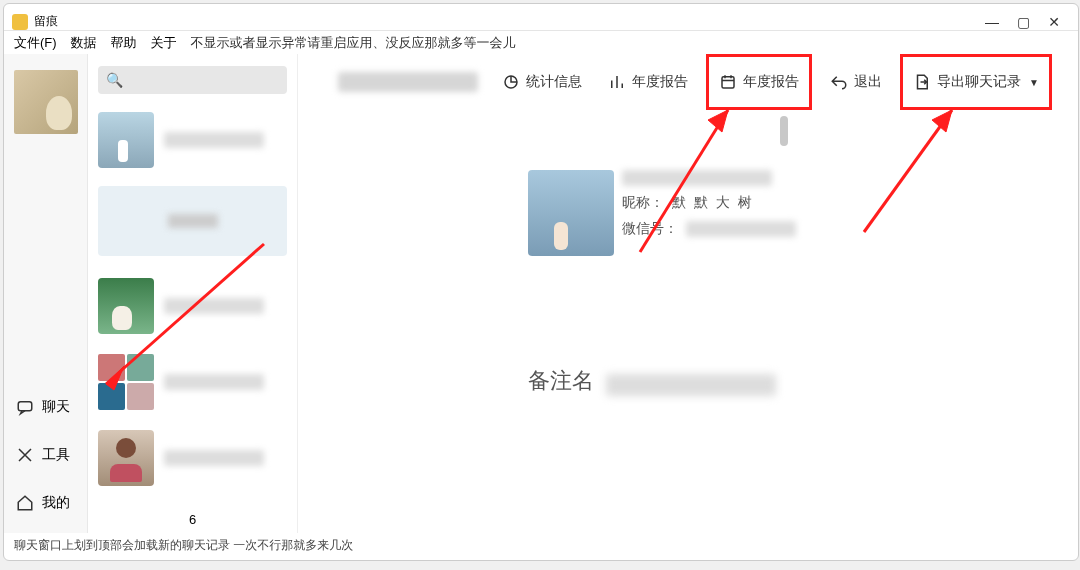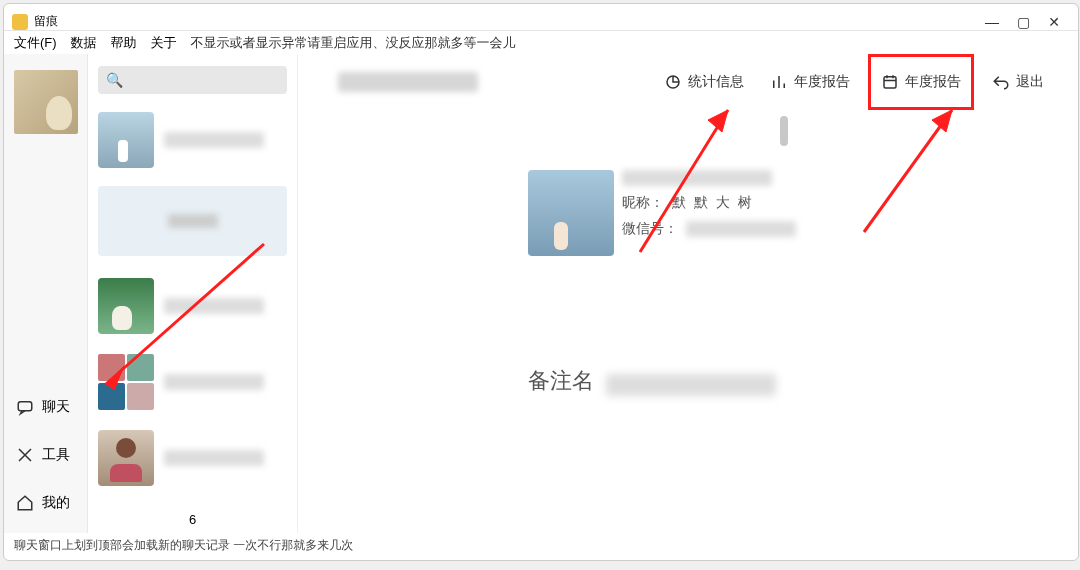--- a/index.html
+++ b/index.html
@@ -167,20 +167,28 @@
               <path d="M4 10 H20 M8 3 V7 M16 3 V7"></path>
             </svg>
           <span>年度报告</span>
         </div>
         <div class="tool-btn">
           <svg viewBox="0 0 24 24" fill="none" stroke="#333" stroke-width="2">
               <path d="M9 5 L3 11 L9 17 M3 11 H16 A5 5 0 0 1 16 21"></path>
             </svg>
           <span>退出</span>
         </div>
+        <div class="tool-btn boxed">
+          <svg viewBox="0 0 24 24" fill="none" stroke="#333" stroke-width="2">
+              <path d="M6 3 H15 L19 7 V21 H6 Z"></path>
+              <path d="M10 12 H18 M15 9 L18 12 L15 15"></path>
+            </svg>
+          <span>导出聊天记录</span>
+          <span class="tri">▼</span>
+        </div>
       </div>
 
       <div class="scrollbar-stub"></div>
 
       <div class="profile">
         <div class="pfp"></div>
         <div>
           <div class="meta-line">
             <div class="blur-chip" style="width:150px;"></div>
           </div>

